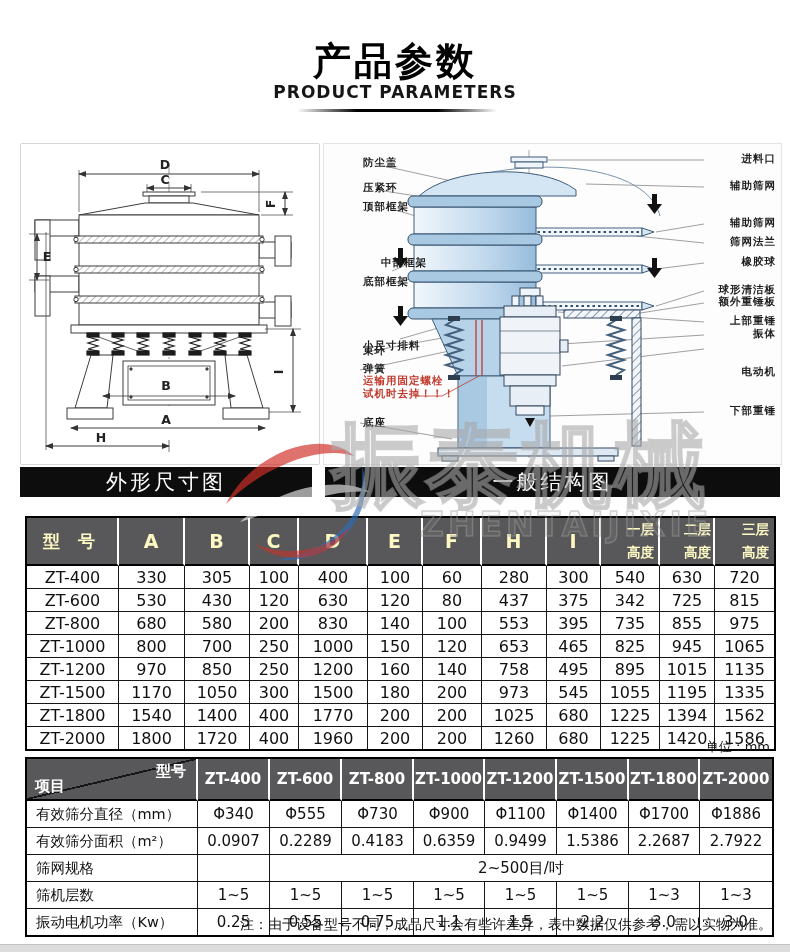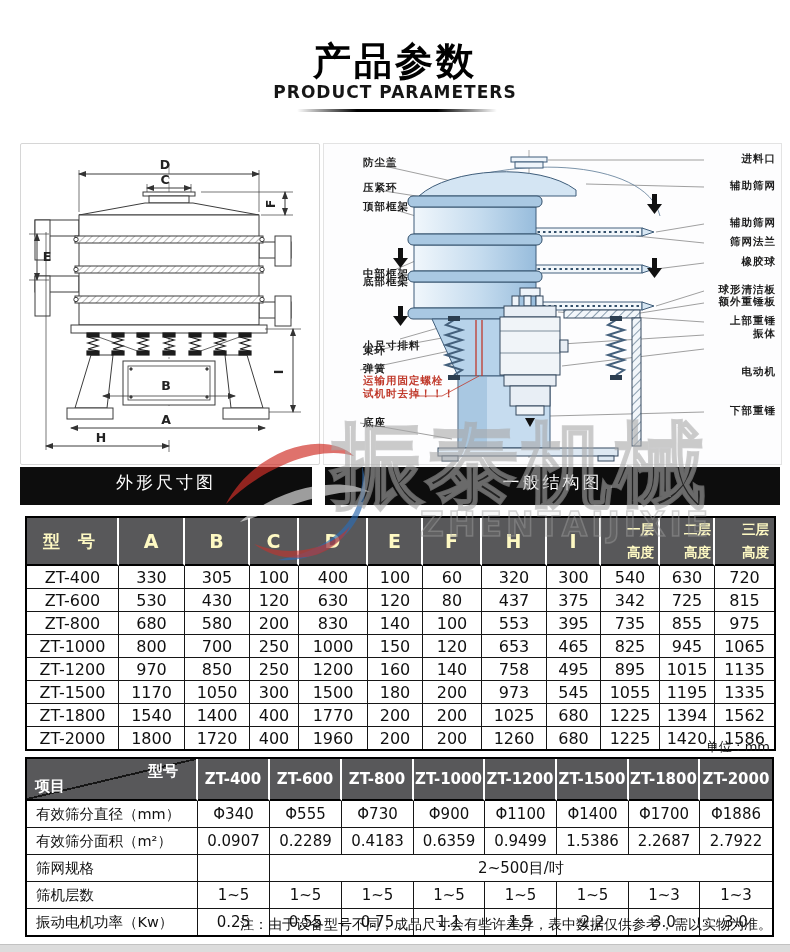--- a/index.html
+++ b/index.html
@@ -19,21 +19,21 @@
   #panel-left{left:20px;top:143px;width:298px;height:320px;border:1px solid #d6d6d6;border-radius:2px;background:#fff;}
   #panel-right{left:323px;top:143px;width:457px;height:320px;border:1px solid #e3e3e3;background:#fdfdfe;}
   #panel-right svg,#panel-left svg{display:block;}
   .callout{position:absolute;font-size:10.5px;line-height:12px;font-weight:bold;color:#1c1c1c;
            letter-spacing:1px;white-space:nowrap;z-index:3;}
   .callout.left{left:5px;padding-left:34px;}
   .callout.right{right:5px;}
   .callout.warn{color:#c0392b;}
 
   
-  .cap{height:38px;background:#0d0d0d;color:#fff;font-size:17px;line-height:30px;
+  .cap{height:30px;background:#0d0d0d;color:#fff;font-size:21px;line-height:30px;
        text-align:center;letter-spacing:3px;z-index:4;}
   #cap-left{left:20px;top:467px;width:292px;}
   #cap-right{left:325px;top:467px;width:455px;}
 
   
   #wm-cn{left:332px;top:420px;font-size:92px;font-weight:bold;line-height:1;z-index:6;
          color:rgba(190,190,190,0.12);-webkit-text-stroke:2px rgba(165,165,165,0.55);
          letter-spacing:2px;pointer-events:none;}
   #wm-en{left:420px;top:505px;font-size:33px;font-weight:bold;z-index:6;letter-spacing:4px;
          color:rgba(190,190,190,0.10);-webkit-text-stroke:1.5px rgba(160,160,160,0.45);
@@ -55,21 +55,21 @@
 
   #unit-note{top:738px;right:20px;font-size:13px;color:#111;}
 
   #spec-table{left:25px;top:757px;width:745px;border:2px solid #000;}
   #spec-table th{background:#58585a;color:#fff;height:40px;font-weight:bold;font-size:15px;
                  border-right:2px solid #fff;border-bottom:2px solid #000;padding:0;text-align:center;}
   #spec-table th:last-child{border-right:none;}
   #spec-table th.corner{position:relative;
       background-image:linear-gradient(to bottom right,rgba(0,0,0,0) 48.8%,#161616 48.8%,#161616 51.2%,rgba(0,0,0,0) 51.2%),
                        linear-gradient(#58585a,#58585a);}
-  #spec-table th.corner .c-top{position:absolute;top:3px;right:18px;font-size:15px;}
+  #spec-table th.corner .c-top{position:absolute;top:3px;right:10px;font-size:15px;}
   #spec-table th.corner .c-bot{position:absolute;bottom:3px;left:8px;font-size:15px;}
   #spec-table td{height:26px;text-align:center;font-size:15px;color:#101010;padding:0;
                  border-right:1px solid #161616;border-bottom:1px solid #161616;background:#fff;}
   #spec-table td:last-child{border-right:none;}
   #spec-table tr:last-child td{border-bottom:none;}
   #spec-table td.rlabel{text-align:left;padding-left:9px;font-size:14.5px;}
 
   #footnote{top:916px;right:18px;font-size:14px;color:#111;}
   #bottom-strip{top:944px;left:0;width:790px;height:8px;background:#dcdcdc;border-top:1px solid #c2c2c2;}
 
@@ -331,21 +331,21 @@
           <line x1="152" y1="176" x2="152" y2="232" stroke-width="1.3"></line>
           <line x1="158" y1="176" x2="158" y2="232" stroke-width="1.3"></line>
           <polyline points="155,232 118,252 92,252" fill="none" stroke-width="0.8"></polyline>
         </g>
       </g>
     </svg>
 
   <div class="callout left" style="top: 12px;">防尘盖</div>
       <div class="callout left" style="top: 37px;">压紧环</div>
       <div class="callout left" style="top: 56px;">顶部框架</div>
-      <div class="callout left" style="top: 123px;">中部框架</div>
+      <div class="callout left" style="top: 112px; margin-left: 18px;">中部框架</div>
       <div class="callout left" style="top: 131px;">底部框架</div>
       <div class="callout left" style="top: 187px; margin-top: 8px;">小尺寸排料</div>
       <div class="callout left" style="top: 200px;">束环</div>
       <div class="callout left" style="top: 218px;">弹簧</div>
       <div class="callout left" style="top: 272px;">底座</div>
       <div class="callout left warn" style="top: 230px;">运输用固定螺栓</div>
       <div class="callout left warn" style="top: 243px;">试机时去掉！！！</div>
       <div class="callout right" style="top: 8px;">进料口</div>
       <div class="callout right" style="top: 35px;">辅助筛网</div>
       <div class="callout right" style="top: 72px;">辅助筛网</div>
@@ -407,21 +407,21 @@
       </thead>
     <tbody id="dim-tbody">
         <tr>
           <td>ZT-400</td>
           <td>330</td>
           <td>305</td>
           <td>100</td>
           <td>400</td>
           <td>100</td>
           <td>60</td>
-          <td>320</td>
+          <td>280</td>
           <td>300</td>
           <td>540</td>
           <td>630</td>
           <td>720</td>
         </tr>
         <tr>
           <td>ZT-600</td>
           <td>530</td>
           <td>430</td>
           <td>120</td>

